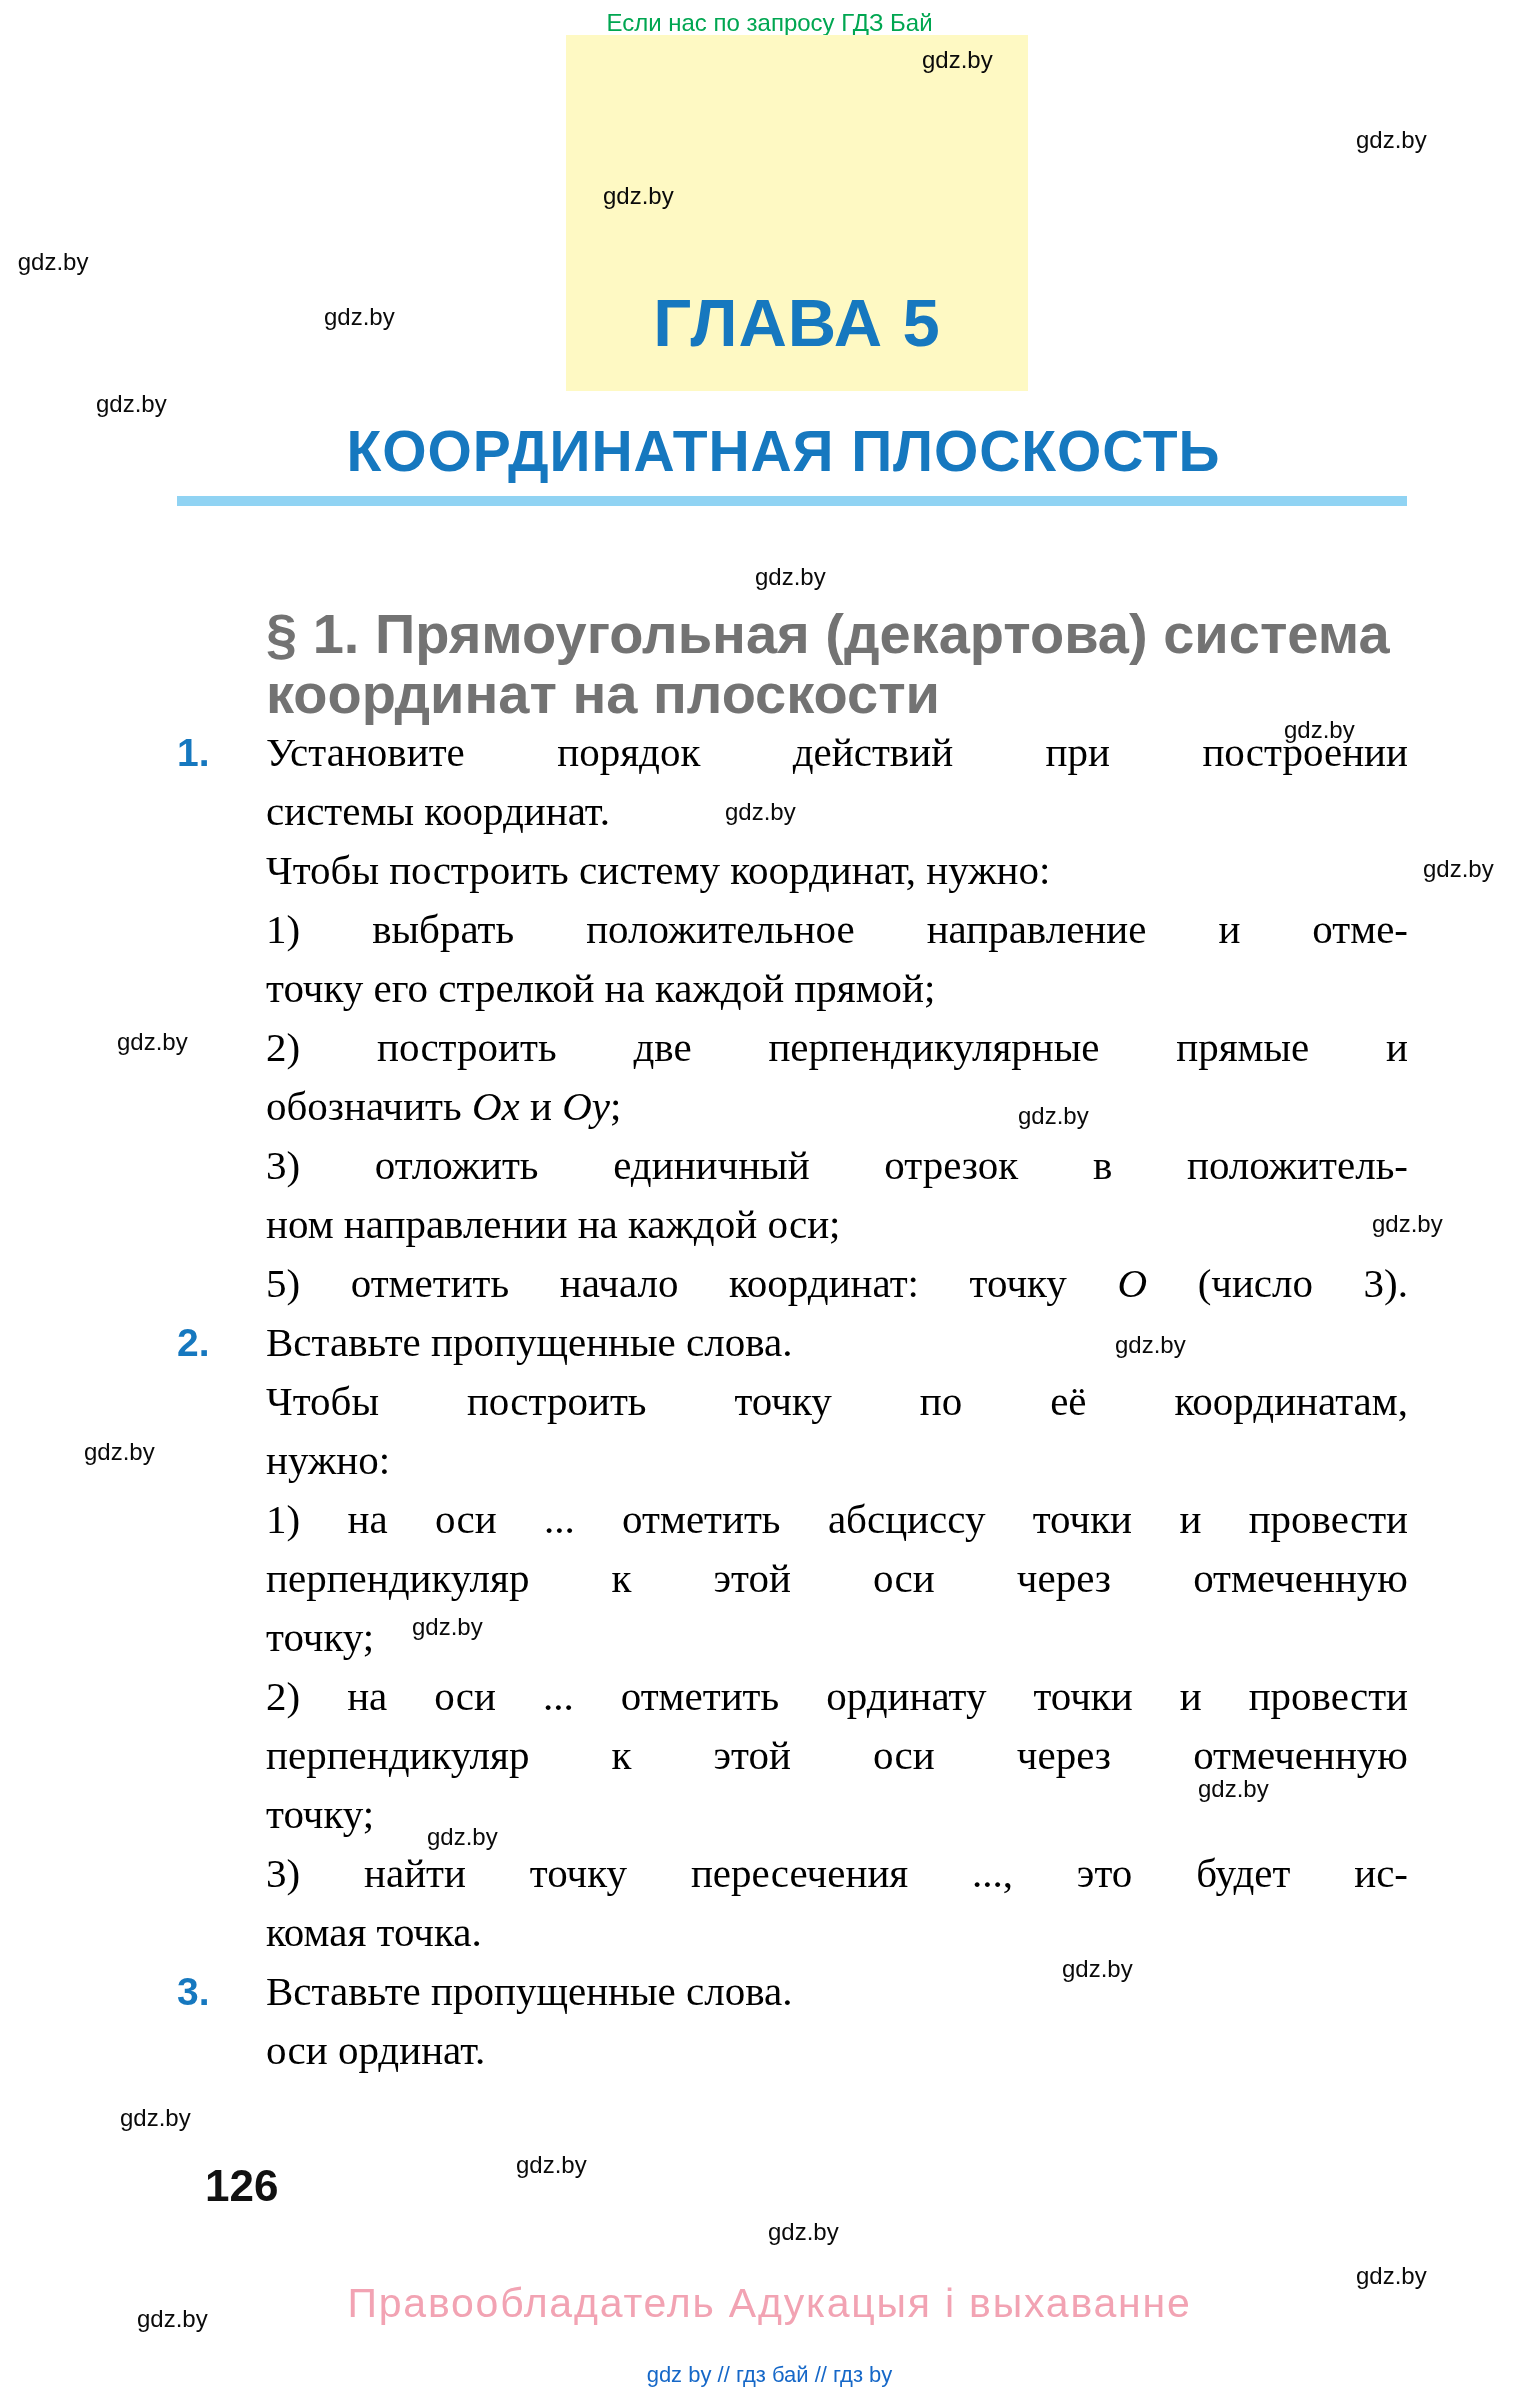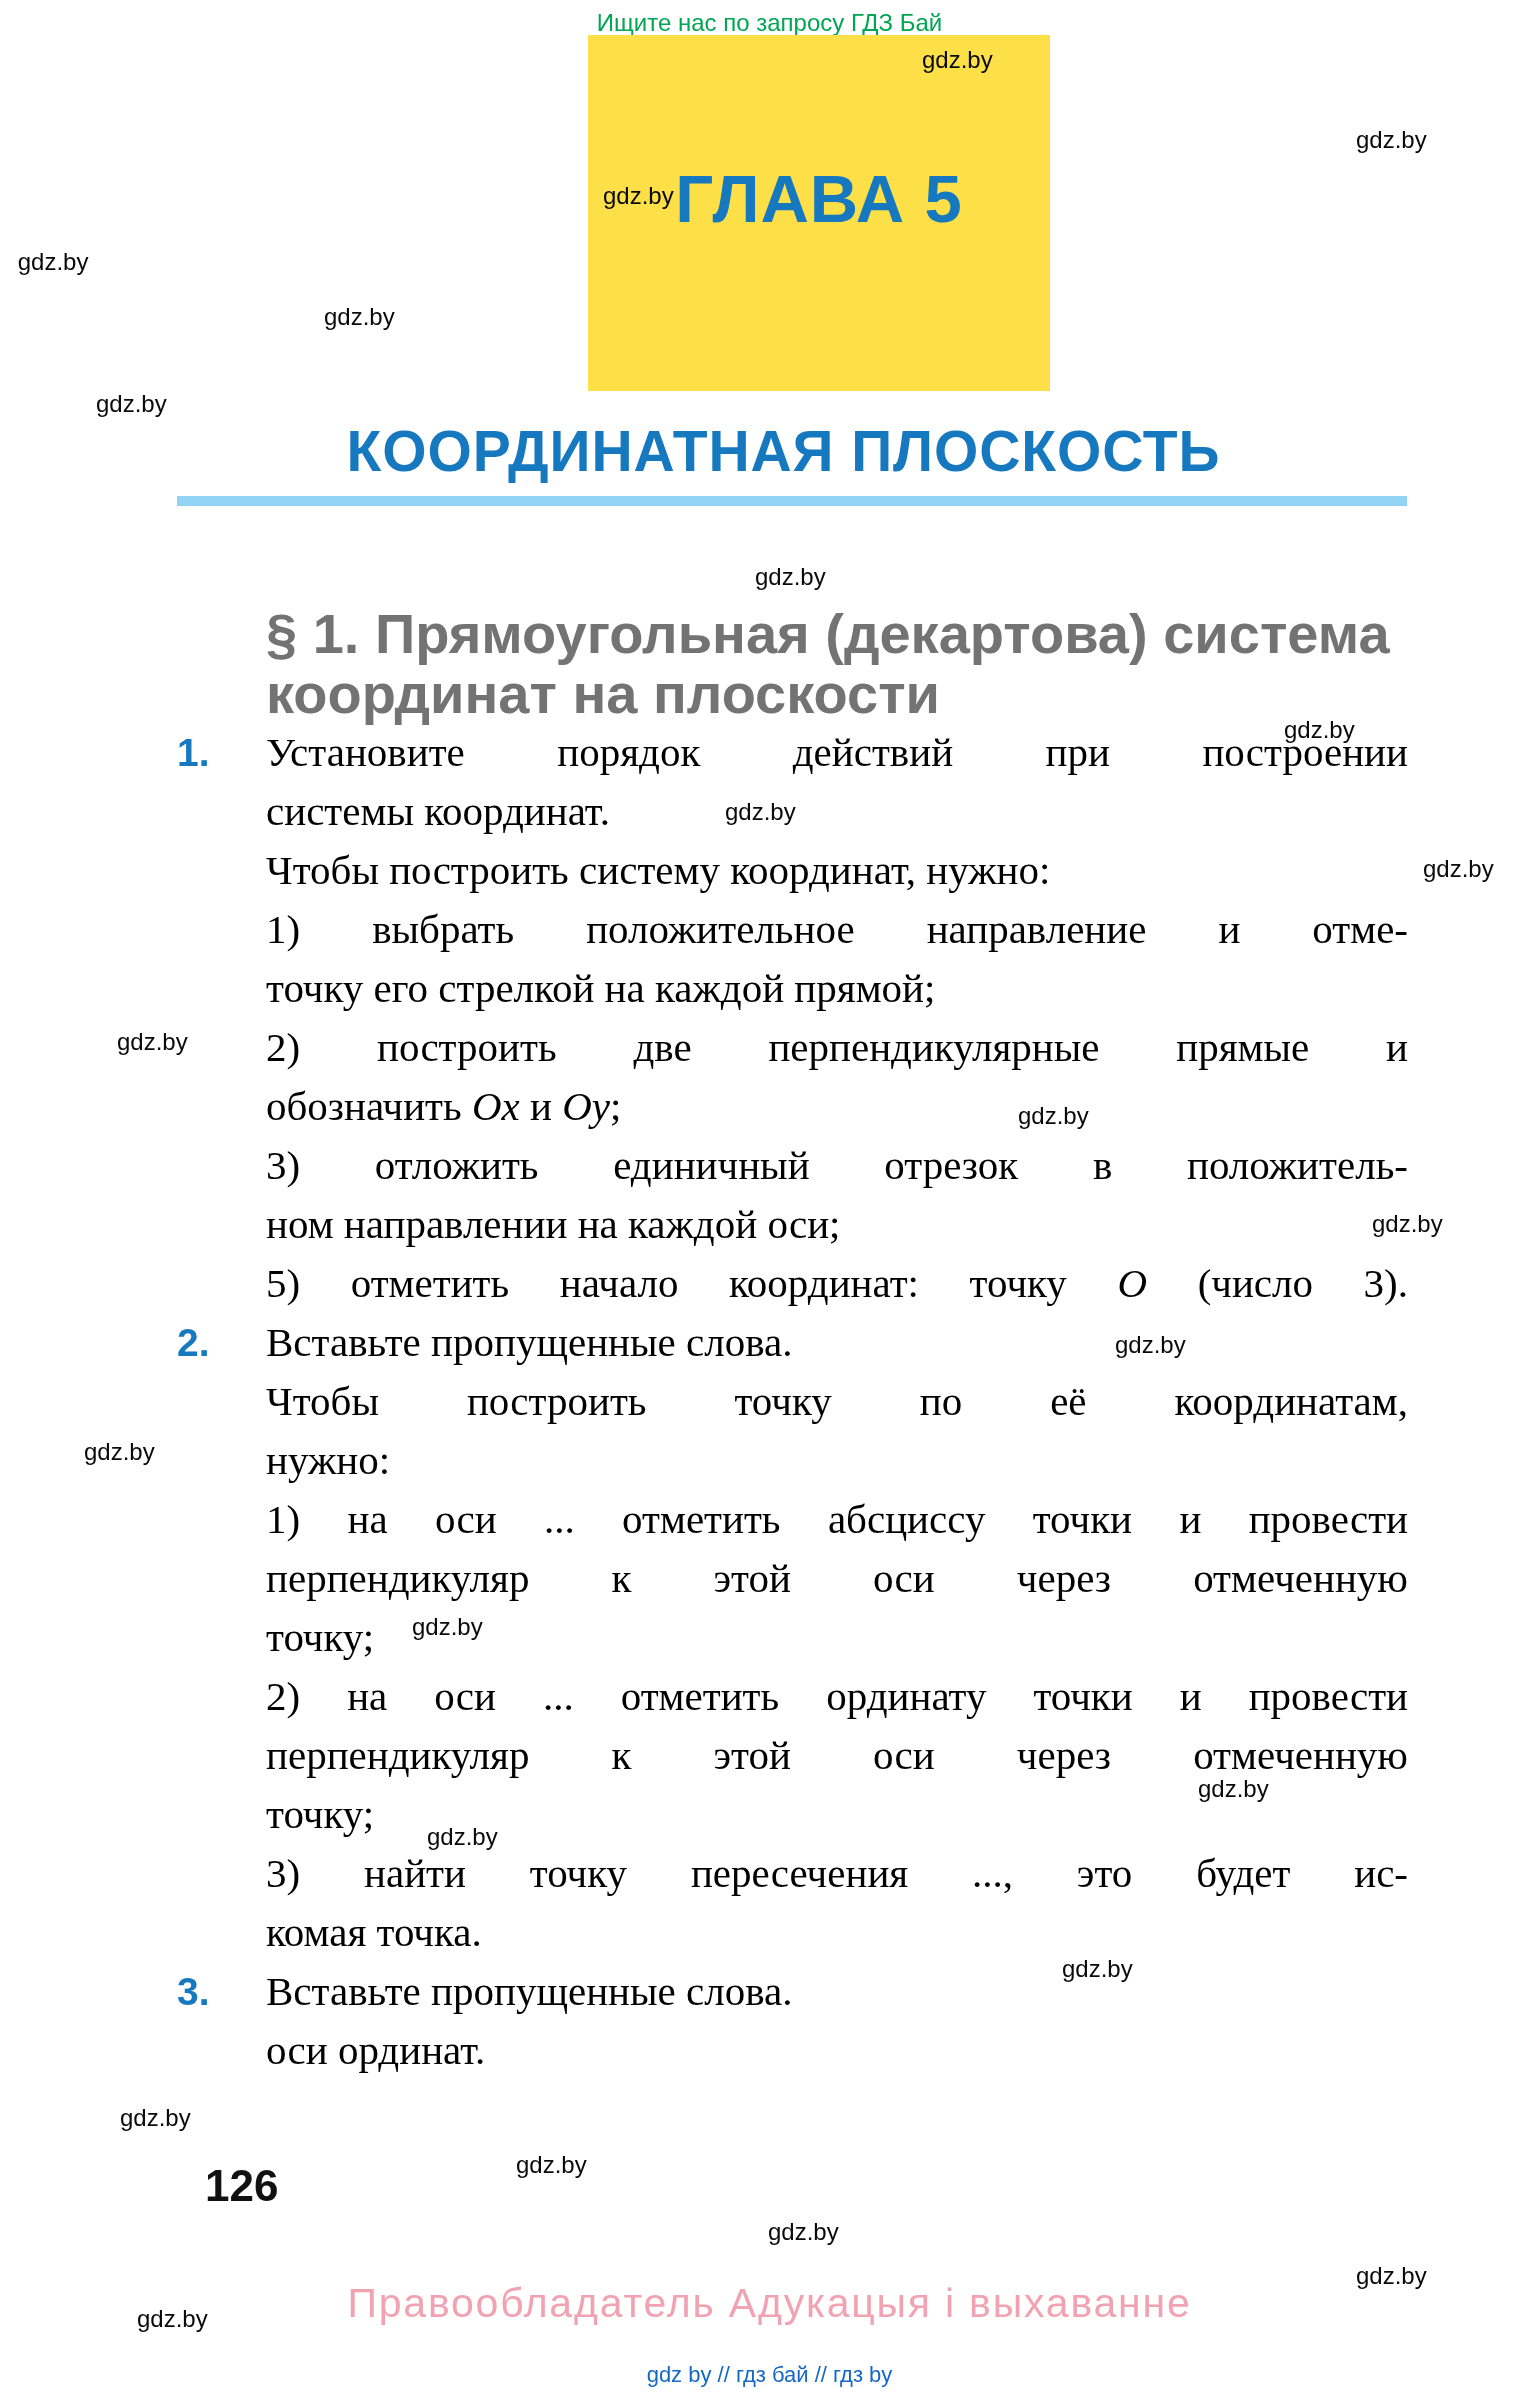--- a/index.html
+++ b/index.html
@@ -13,22 +13,22 @@
     overflow: hidden;
   }
   .abs { position: absolute; }
   .banner {
     top: 8.9px; left: 0; width: 1539px; text-align: center;
     font-family: "Liberation Sans", "DejaVu Sans", sans-serif;
     font-size: 24px; color: #00a651;
   }
   .chapter-box {
     left: 566px; top: 35px; width: 462px; height: 356px;
-    background: #fde047;
-    display: flex; align-items: center; justify-content: center; margin-left: 22px;
+    background: #fef9c3;
+    display: flex; align-items: flex-end; justify-content: center;
   }
   .chapter-label {
     font-family: "Liberation Sans", "DejaVu Sans", sans-serif;
     font-weight: 700; font-size: 67px; color: #1678bf;
     padding-bottom: 30px; letter-spacing: 0.9px;
   }
   .chapter-title {
     left: 145px; top: 418px; width: 1277px; text-align: center;
     font-family: "Liberation Sans", "DejaVu Sans", sans-serif;
     font-weight: 700; font-size: 57px; color: #1678bf; letter-spacing: 0.9px;
@@ -69,21 +69,21 @@
     position: absolute;
     font-family: "Liberation Sans", "DejaVu Sans", sans-serif;
     font-size: 24px; color: #0a0a0a; white-space: nowrap;
   }
 </style>
 </head>
 <body>
 
 <div>
 
-  <div class="banner abs">Ищите нас по запросу ГДЗ Бай</div>
+  <div class="banner abs">Если нас по запросу ГДЗ Бай</div>
 
   <div class="chapter-box abs">
     <div class="chapter-label">ГЛАВА 5</div>
   </div>
 
   <div class="chapter-title abs">КООРДИНАТНАЯ ПЛОСКОСТЬ</div>
 
   <div class="rule abs"></div>
 
   <div class="section-heading abs">

